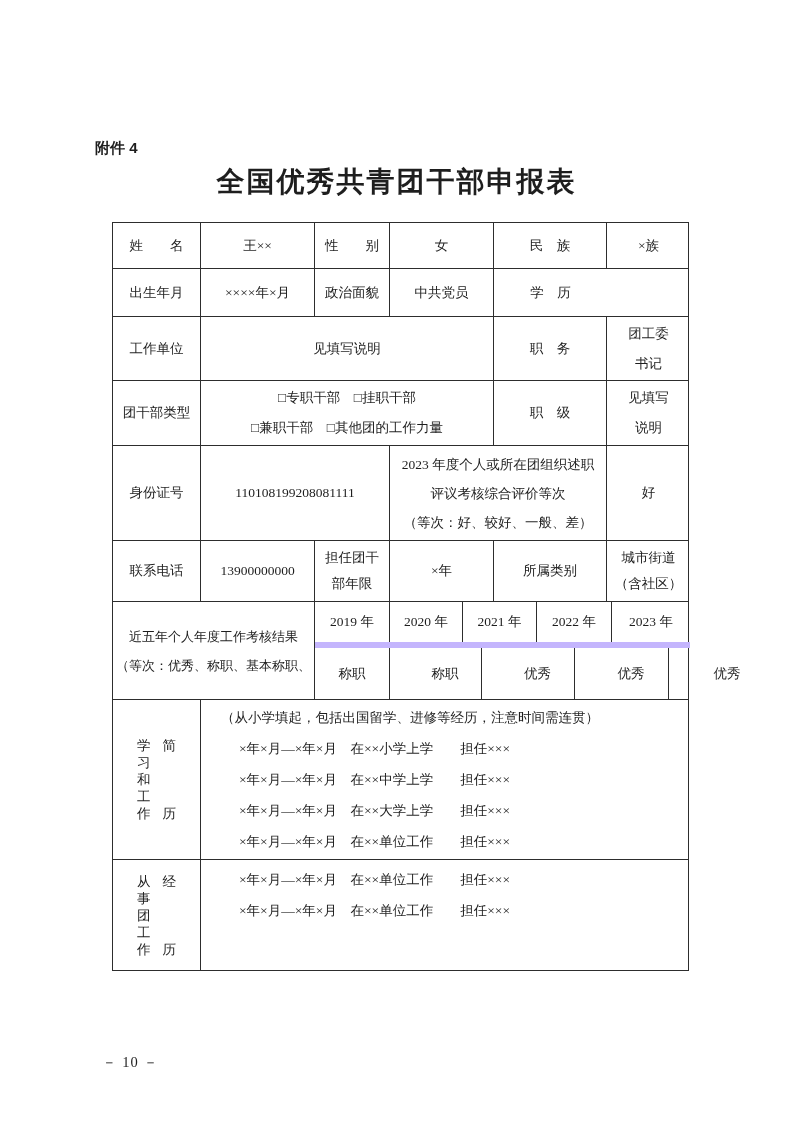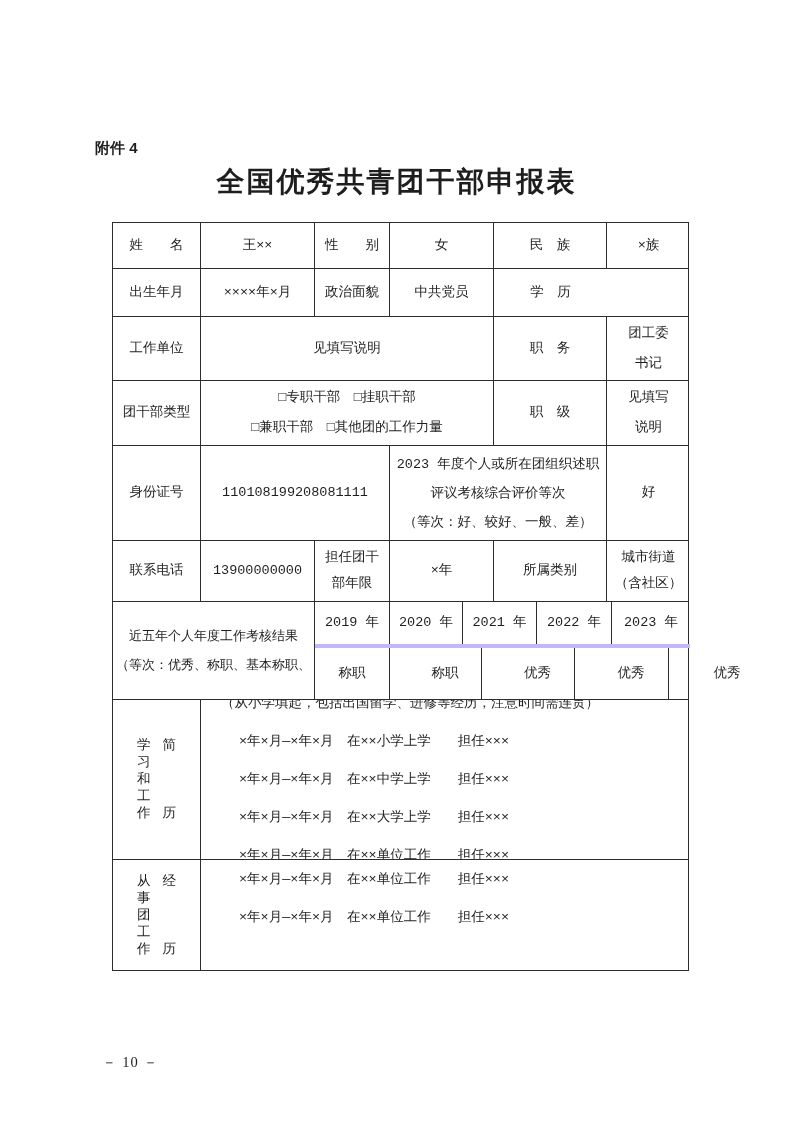--- a/index.html
+++ b/index.html
@@ -26,21 +26,21 @@
     position: absolute; left: 112px; top: 222px; width: 577px;
     border: 1px solid #2d2d2d; background: #fff;
   }
   .row { display: flex; border-bottom: 1px solid #2d2d2d; }
   .row:last-child { border-bottom: none; }
   .cell {
     border-right: 1px solid #2d2d2d;
     display: flex; flex-direction: column;
     align-items: center; justify-content: center;
     text-align: center; font-size: 13.5px; line-height: 28px;
-    overflow: hidden; flex-shrink: 0; font-family: Liberation Mono, monospace;
+    overflow: hidden; flex-shrink: 0;
   }
   .cell:last-child { border-right: none; }
 
   
   .w1 { width: 88px; }  .w2 { width: 114px; } .w3 { width: 75px; }
   .w4 { width: 104px; } .w5 { width: 113px; } .w6 { width: 83px; }
   .w23 { width: 189px; } .w234 { width: 293px; } .w45 { width: 217px; }
   .w12 { width: 202px; } .wrest { width: 489px; }
   .y1 { width: 75px; } .y2 { width: 73px; } .y3 { width: 74px; }
   .y4 { width: 75px; } .y5 { width: 78px; }
@@ -50,26 +50,26 @@
   .r4 { height: 65px; } .r5 { height: 95px; } .r6 { height: 61px; }
   .r7 { height: 98px; } .r8 { height: 160px; } .r9 { height: 110px; }
 
   .lh26 .ln { line-height: 26px; }
   .lh29 .ln { line-height: 29px; }
   .lh30 .ln { line-height: 30px; }
   .fs13 { font-size: 13px; }
 
   
   .assess-right { display: flex; flex-direction: column; width: 375px; }
-  .assess-row { display: flex; height: 46px; border-bottom: 4px solid #c4b5fd; }
+  .assess-row { display: flex; height: 46px; border-bottom: 6px solid #c4b5fd; }
   .assess-row:last-child { border-bottom: none; flex: 1; gap: 19px; }
 
   
   .history-content {
-    align-items: flex-start; text-align: left; padding-left: 20px; gap: 7px;
+    align-items: flex-start; text-align: left; padding-left: 20px;
   }
   .history-content .ln { line-height: 31px; white-space: nowrap; }
   .history-content .entry { margin-left: 18px; }
   .top-align { justify-content: flex-start; padding-top: 4px; }
 
   
   .vlabel { display: flex; gap: 12px; }
   .vcol {
     width: 1em; line-height: 17px; font-size: 13.5px;
     word-break: break-all; overflow-wrap: anywhere; text-align: center;

